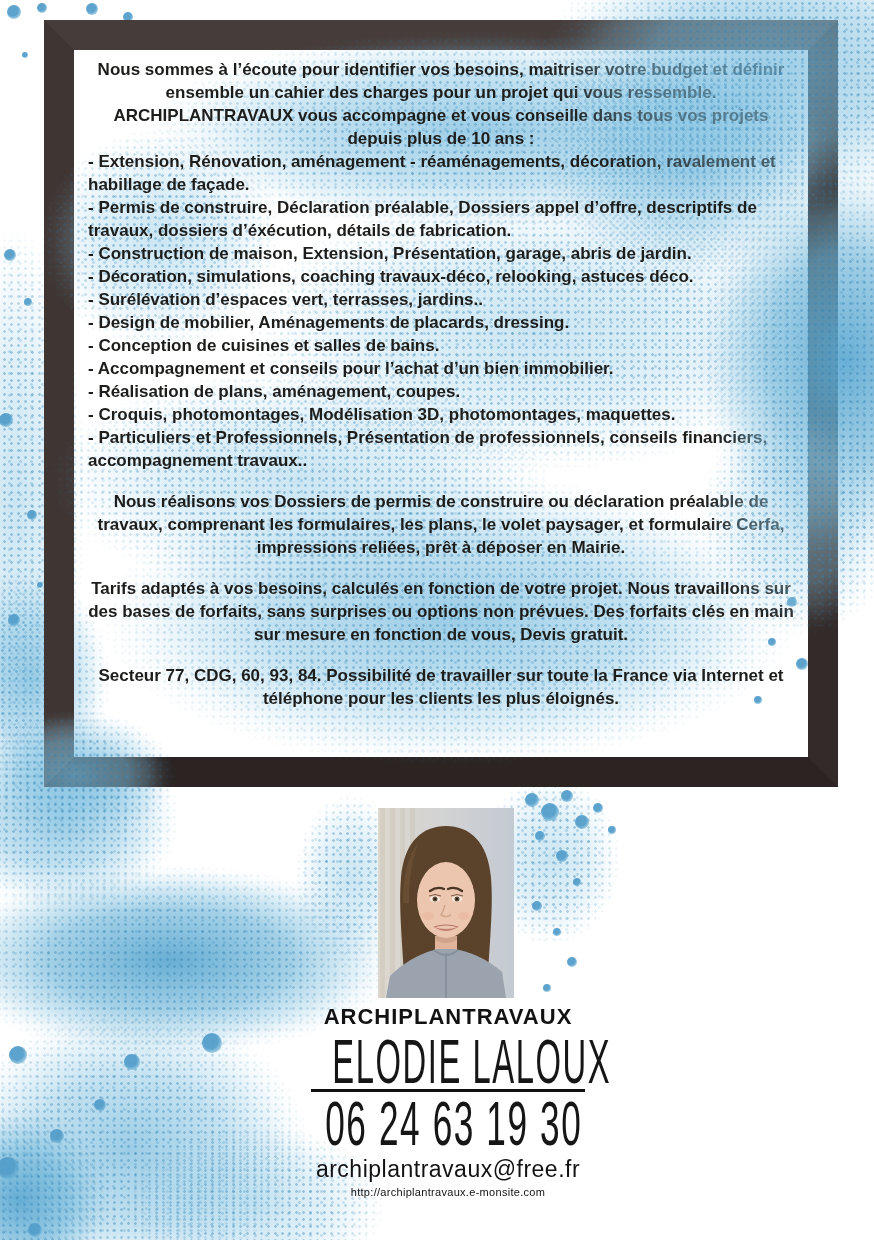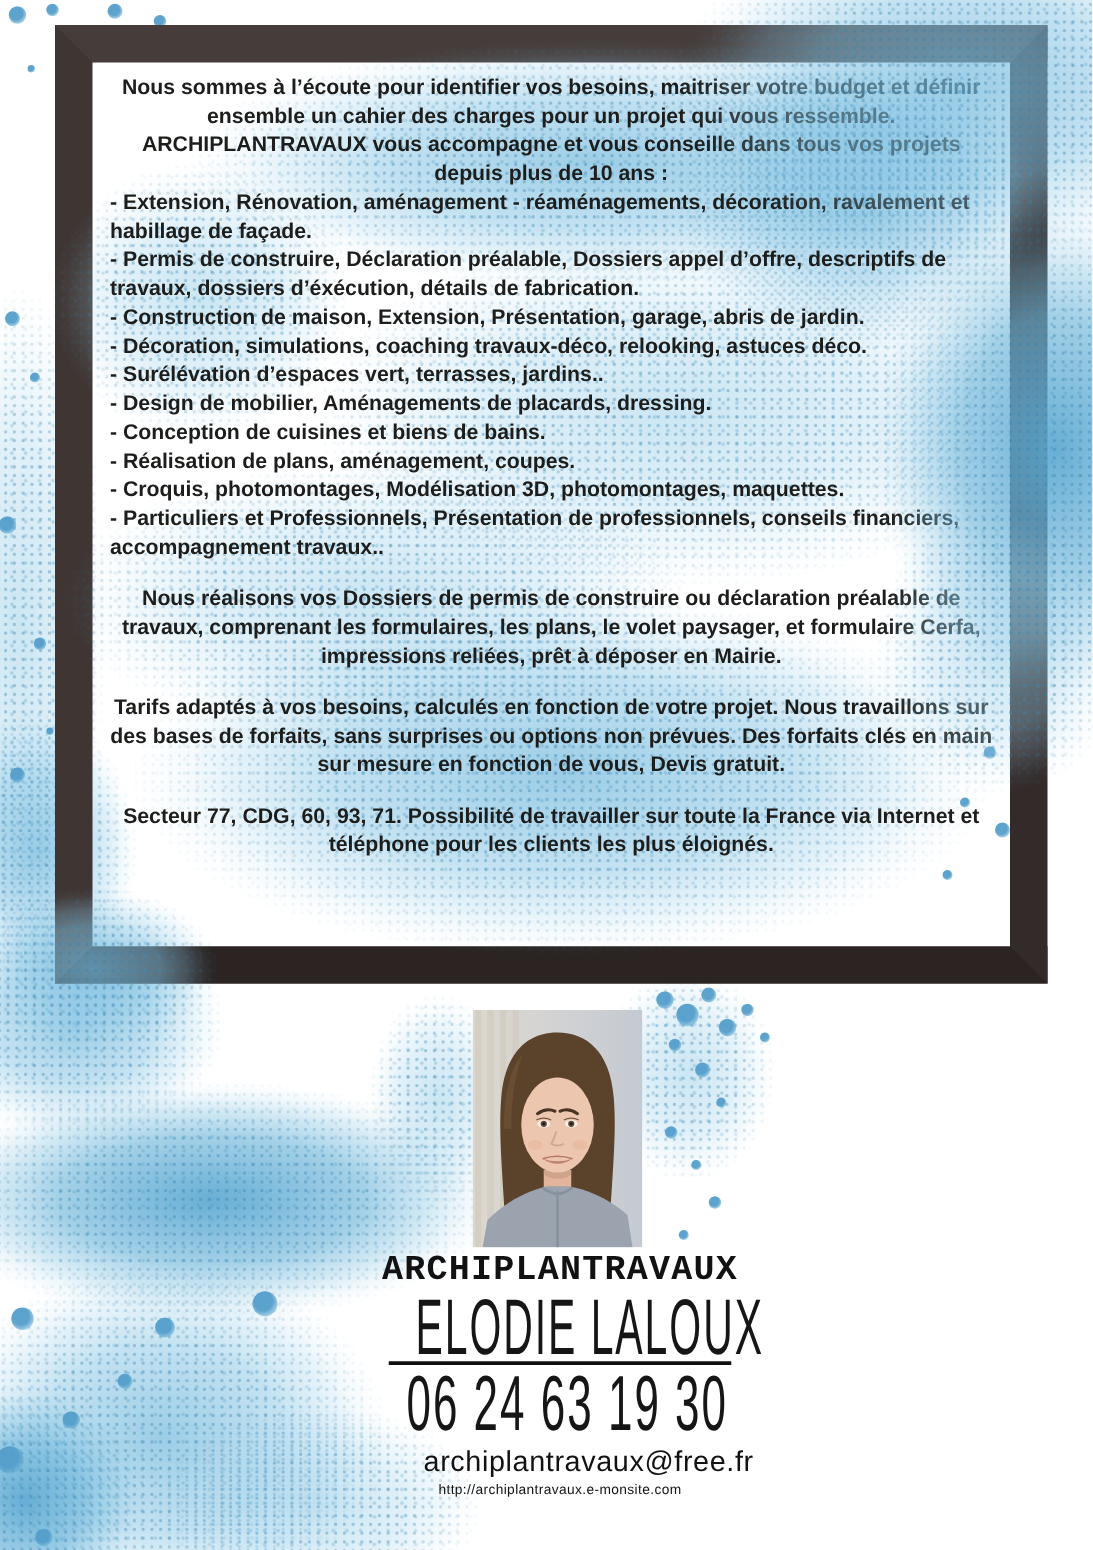--- a/index.html
+++ b/index.html
@@ -35,57 +35,58 @@
   .content p.para{margin-top:18px;}
   ul.services{list-style:none;margin:0;padding:0 0 0 2px;text-align:left;}
   ul.services li{hyphens:manual;-webkit-hyphens:manual;}
 
   
   .photo{position:absolute;left:378px;top:808px;width:136px;height:190px;z-index:2;overflow:hidden;}
   .photo svg{display:block;}
 
   
   .contact{position:absolute;left:293px;top:1003px;width:310px;z-index:2;text-align:center;color:#121212;}
-  .company{font-size:28px;font-weight:700;letter-spacing:1px;line-height:28px;font-family:Liberation Mono, monospace;}
+  .company{font-size:22px;font-weight:700;letter-spacing:1px;line-height:28px;}
   .bigline{height:52px;overflow:visible;line-height:52px;}
   .name{display:inline-block;font-size:42px;font-weight:400;letter-spacing:2px;
         transform:scale(0.78,1.50);transform-origin:50% 30%;white-space:nowrap;color:#161616;}
   .rule{width:274px;height:3px;background:#101010;margin:6px auto 4px auto;}
   .bigline2{height:56px;line-height:50px;}
   .phone{display:inline-block;font-size:44px;font-weight:400;letter-spacing:2px;
          transform:scale(0.80,1.42);transform-origin:50% 35%;white-space:nowrap;color:#161616;}
-  .email{font-size:23px;font-weight:400;letter-spacing:.5px;line-height:27px;margin-top:4px;text-align:right;}
+  .email{font-size:23px;font-weight:400;letter-spacing:.5px;line-height:27px;margin-top:4px;}
   .site{font-size:11px;font-weight:400;letter-spacing:.3px;line-height:18px;}
 </style>
 </head>
 <body>
 
 <div class="page">
 
   <div class="frame"></div>
 
   <div id="decor"></div>
 
   <div class="content">
     <p>Nous sommes à l’écoute pour identifier vos besoins, maitriser votre budget et définir ensemble un cahier des charges pour un projet qui vous ressemble. ARCHIPLANTRAVAUX vous accompagne et vous conseille dans tous vos projets depuis plus de 10 ans :</p>
     <ul class="services">
       <li>- Extension, Rénovation, aménagement - réaménagements, décoration, ravale­ment et habillage de façade.</li>
       <li>- Permis de construire, Déclaration préalable, Dossiers appel d’offre, descriptifs de travaux, dossiers d’éxécution, détails de fabrication.</li>
       <li>- Construction de maison, Extension, Présentation, garage, abris de jardin.</li>
       <li>- Décoration, simulations, coaching travaux-déco, relooking, astuces déco.</li>
       <li>- Surélévation d’espaces vert, terrasses, jardins..</li>
       <li>- Design de mobilier, Aménagements de placards, dressing.</li>
-      <li>- Conception de cuisines et biens de bains.</li>
+      <li>- Conception de cuisines et salles de bains.</li>
+      <li>- Accompagnement et conseils pour l’achat d’un bien immobilier.</li>
       <li>- Réalisation de plans, aménagement, coupes.</li>
       <li>- Croquis, photomontages, Modélisation 3D, photomontages, maquettes.</li>
       <li>- Particuliers et Professionnels, Présentation de professionnels, conseils financiers, accompagnement travaux..</li>
     </ul>
     <p class="para">Nous réalisons vos Dossiers de permis de construire ou déclaration préalable de travaux, comprenant les formulaires, les plans, le volet paysager, et formulaire Cerfa, impressions reliées, prêt à déposer en Mairie.</p>
     <p class="para">Tarifs adaptés à vos besoins, calculés en fonction de votre projet. Nous travaillons sur des bases de forfaits, sans surprises ou options non prévues. Des forfaits clés en main sur mesure en fonction de vous, Devis gratuit.</p>
-    <p class="para">Secteur 77, CDG, 60, 93, 71. Possibilité de travailler sur toute la France via Internet et téléphone pour les clients les plus éloignés.</p>
+    <p class="para">Secteur 77, CDG, 60, 93, 84. Possibilité de travailler sur toute la France via Internet et téléphone pour les clients les plus éloignés.</p>
   </div>
 
   <figure class="photo" style="margin:0">
     <svg width="136" height="190" viewBox="0 0 136 190">
       <defs>
         <linearGradient id="pbg" x1="0" y1="0" x2="1" y2="0">
           <stop offset="0" stop-color="#ddd8ce"></stop>
             <stop offset="0.45" stop-color="#d3d3d3"></stop>
           <stop offset="1" stop-color="#c4cad2"></stop>
         </linearGradient>

